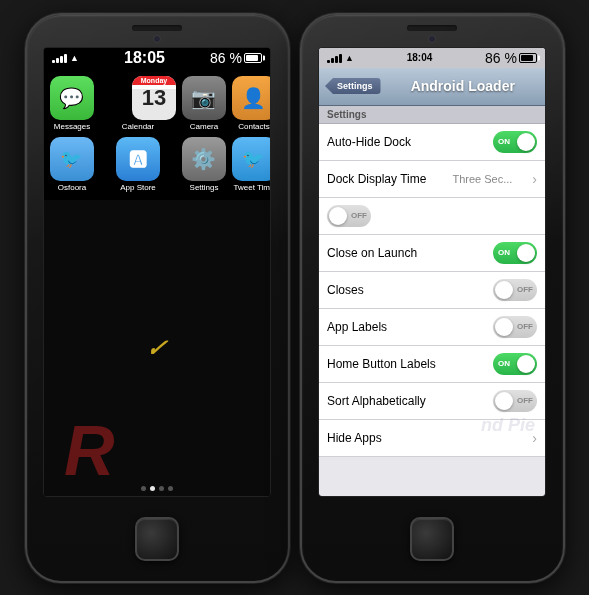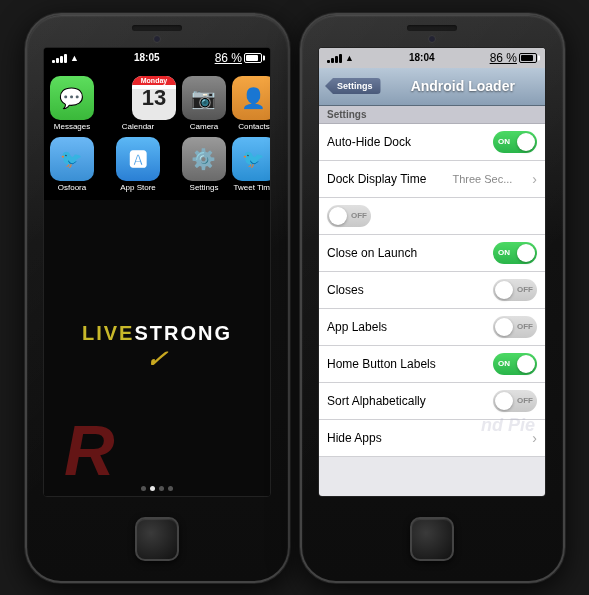--- a/index.html
+++ b/index.html
@@ -131,31 +131,31 @@
     }
 
     .signal-bar {
       width: 3px;
       background: #fff;
       border-radius: 1px;
     }
 
     .status-time-left {
       color: #fff;
-      font-size: 10px;
+      font-size: 16px;
       font-weight: bold;
     }
 
     .battery-area {
       display: flex;
       align-items: center;
       gap: 2px;
     }
 
-    .battery-text { color: #fff; font-size: 12px; text-decoration: underline; }
+    .battery-text { color: #fff; font-size: 14px; }
 
     .battery-icon {
       width: 18px;
       height: 10px;
       border: 1px solid #fff;
       border-radius: 2px;
       position: relative;
       display: flex;
       align-items: center;
       padding: 1px;
@@ -560,23 +560,20 @@
         <div class="app-icon">
           <div class="app-icon-img app-tweet">
             <span style="color:#fff;font-size:18px;">🐦</span>
           </div>
           <span class="app-label">Tweet Time</span>
         </div>
       </div>
 
       <div class="wallpaper-area">
         <div class="livestrong-bg">
-          <div class="livestrong-text">
-            <span class="live">LIVE</span><span class="strong">STRONG</span>
-          </div>
           <div class="nike-logo">✓</div>
           <div class="r-letter">R</div>
         </div>
         <div class="dots-row">
           <div class="dot"></div>
           <div class="dot active"></div>
           <div class="dot"></div>
           <div class="dot"></div>
         </div>
       </div>

